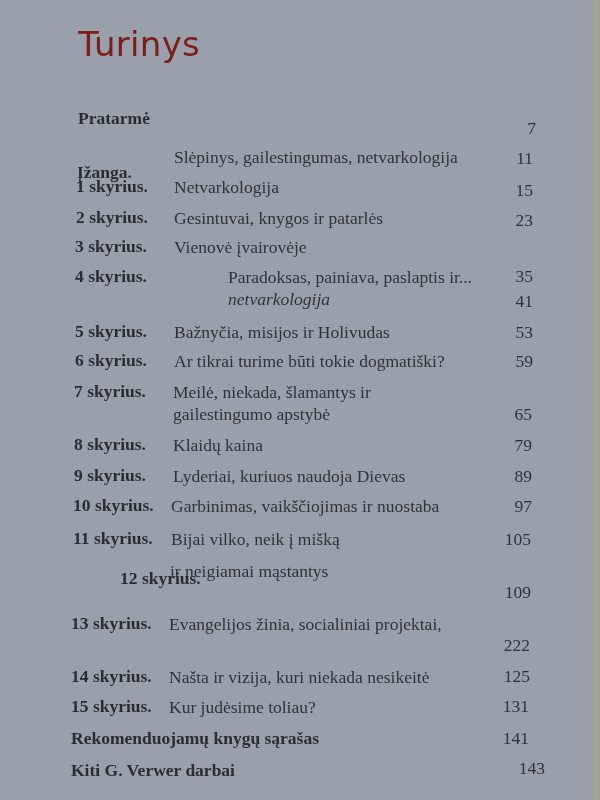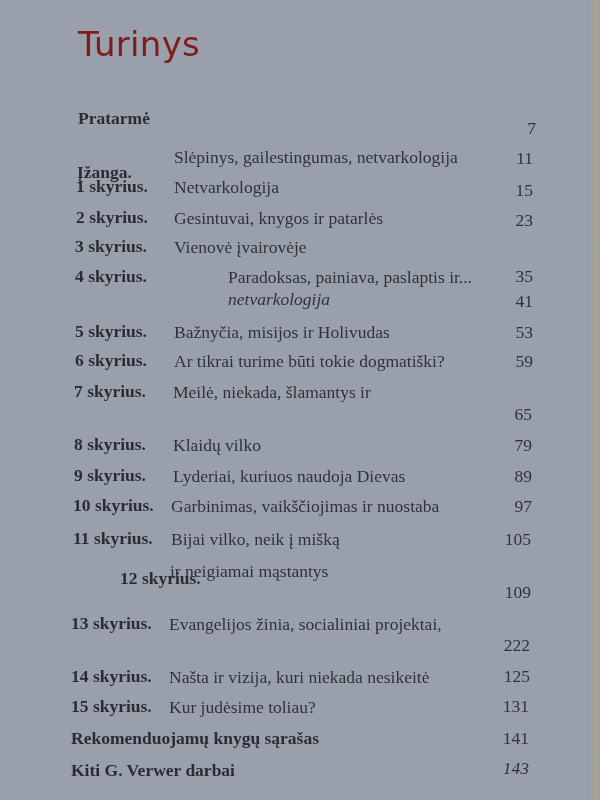--- a/index.html
+++ b/index.html
@@ -94,27 +94,28 @@
   <div class="row" style="top:350px;">
     <span class="label" style="left:75px;top:0;">6 skyrius.</span>
     <span class="text" style="left:174px;top:0;"><span>Ar tikrai turime būti tokie dogmatiški?</span></span>
     <span class="page" style="left:473px;top:1px;">59</span>
   </div>
 
   <div class="row" style="top:381px;">
     <span class="label" style="left:74px;top:0;">7 skyrius.</span>
     <span class="text" style="left:173px;top:0;">
       <span class="l2">Meilė, niekada, šlamantys ir</span>
+      <span class="l2">gailestingumo apstybė</span>
     </span>
     <span class="page" style="left:472px;top:23px;">65</span>
   </div>
 
   <div class="row" style="top:434px;">
     <span class="label" style="left:74px;top:0;">8 skyrius.</span>
-    <span class="text" style="left:173px;top:0;"><span>Klaidų vilko</span></span>
+    <span class="text" style="left:173px;top:0;"><span>Klaidų kaina</span></span>
     <span class="page" style="left:472px;top:1px;">79</span>
   </div>
 
   <div class="row" style="top:465px;">
     <span class="label" style="left:74px;top:0;">9 skyrius.</span>
     <span class="text" style="left:173px;top:0;"><span>Lyderiai, kuriuos naudoja Dievas</span></span>
     <span class="page" style="left:472px;top:1px;">89</span>
   </div>
 
   <div class="row" style="top:495px;">
@@ -157,16 +158,16 @@
     <span class="page" style="left:469px;top:0;">131</span>
   </div>
 
   <div class="row" style="top:728px;">
     <span class="label" style="left:71px;top:0;">Rekomenduojamų knygų sąrašas</span>
     <span class="page" style="left:469px;top:0;">141</span>
   </div>
 
   <div class="row" style="top:760px;">
     <span class="label" style="left:71px;top:0;">Kiti G. Verwer darbai</span>
-    <span class="page" style="left:469px;top:-2px;font-style:italic;">143</span>
+    <span class="page" style="left:485px;top:-2px;">143</span>
   </div>
 
 </div>
 
 </body></html>

